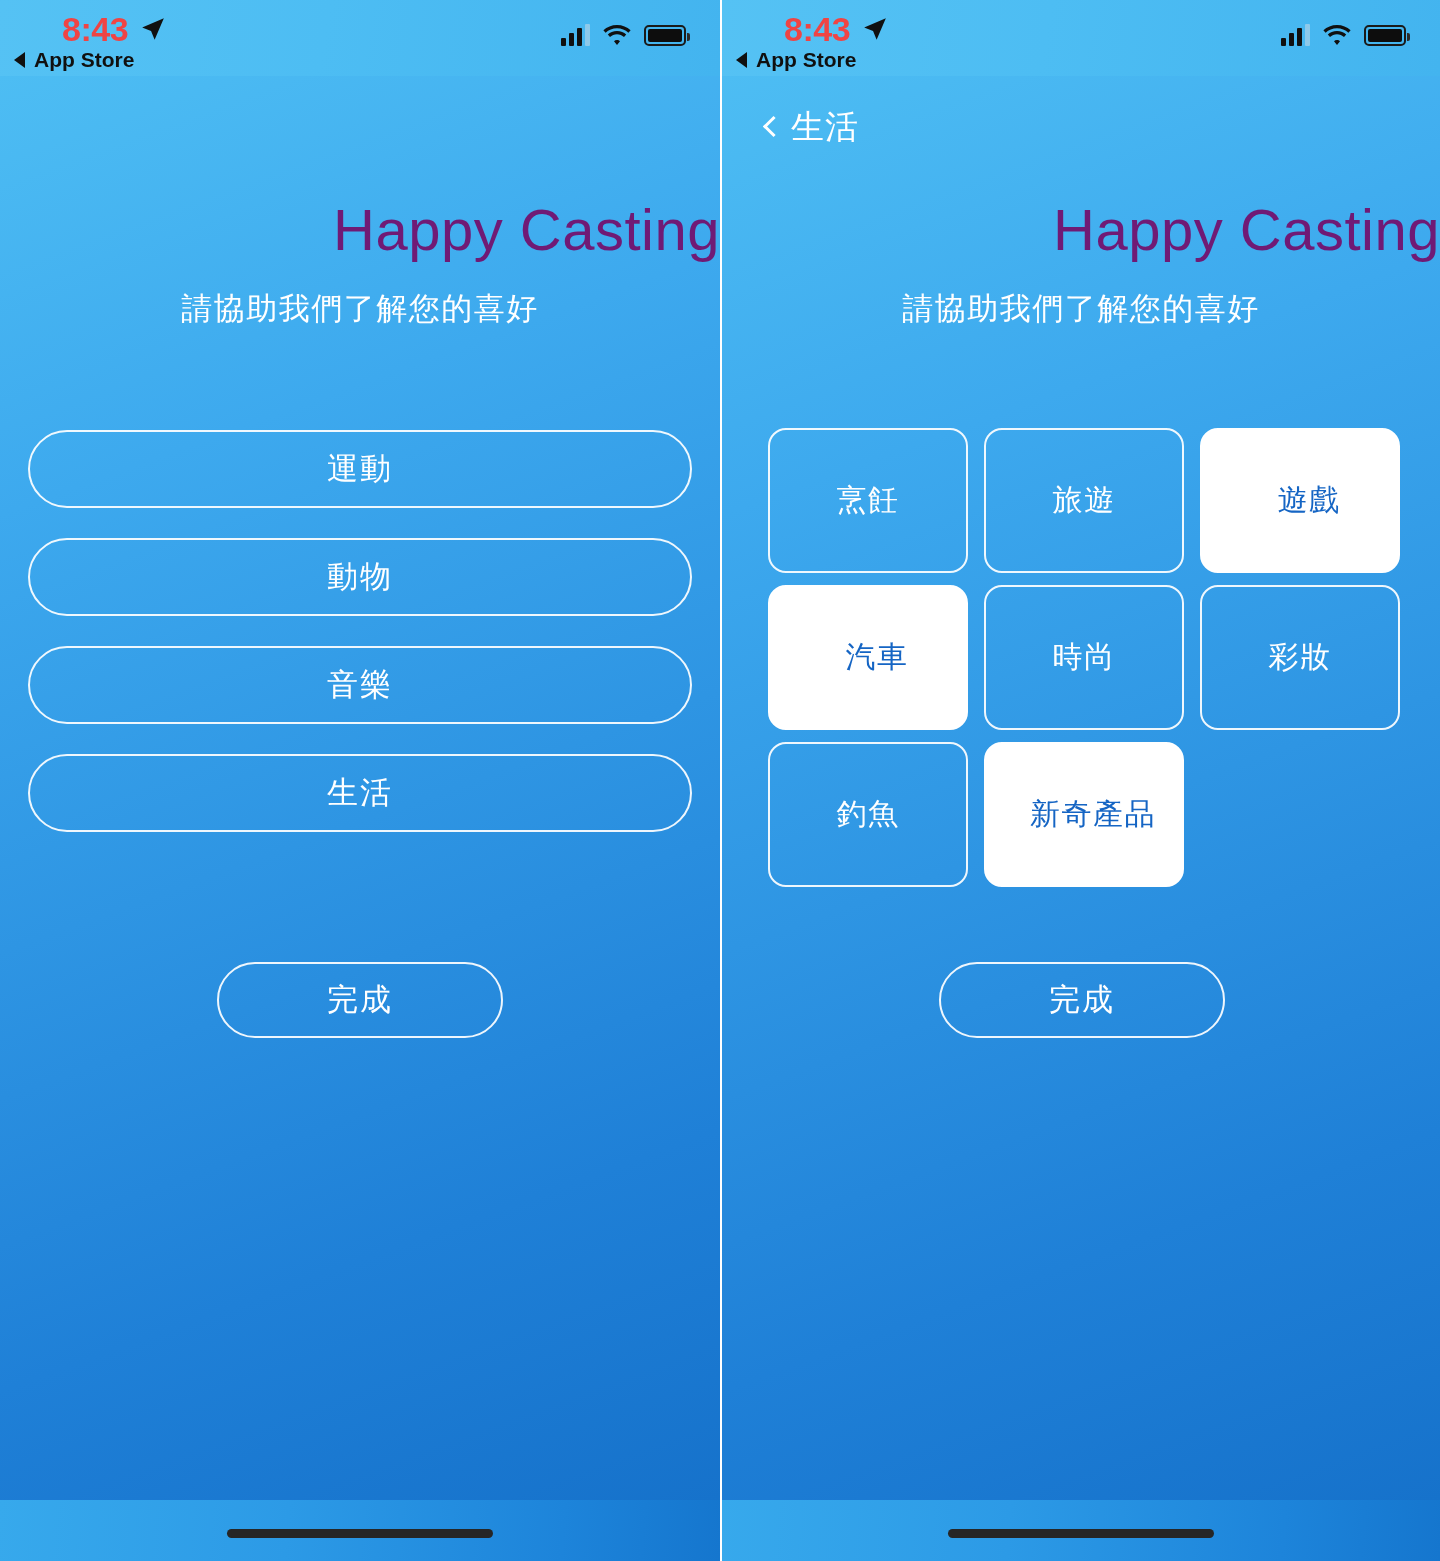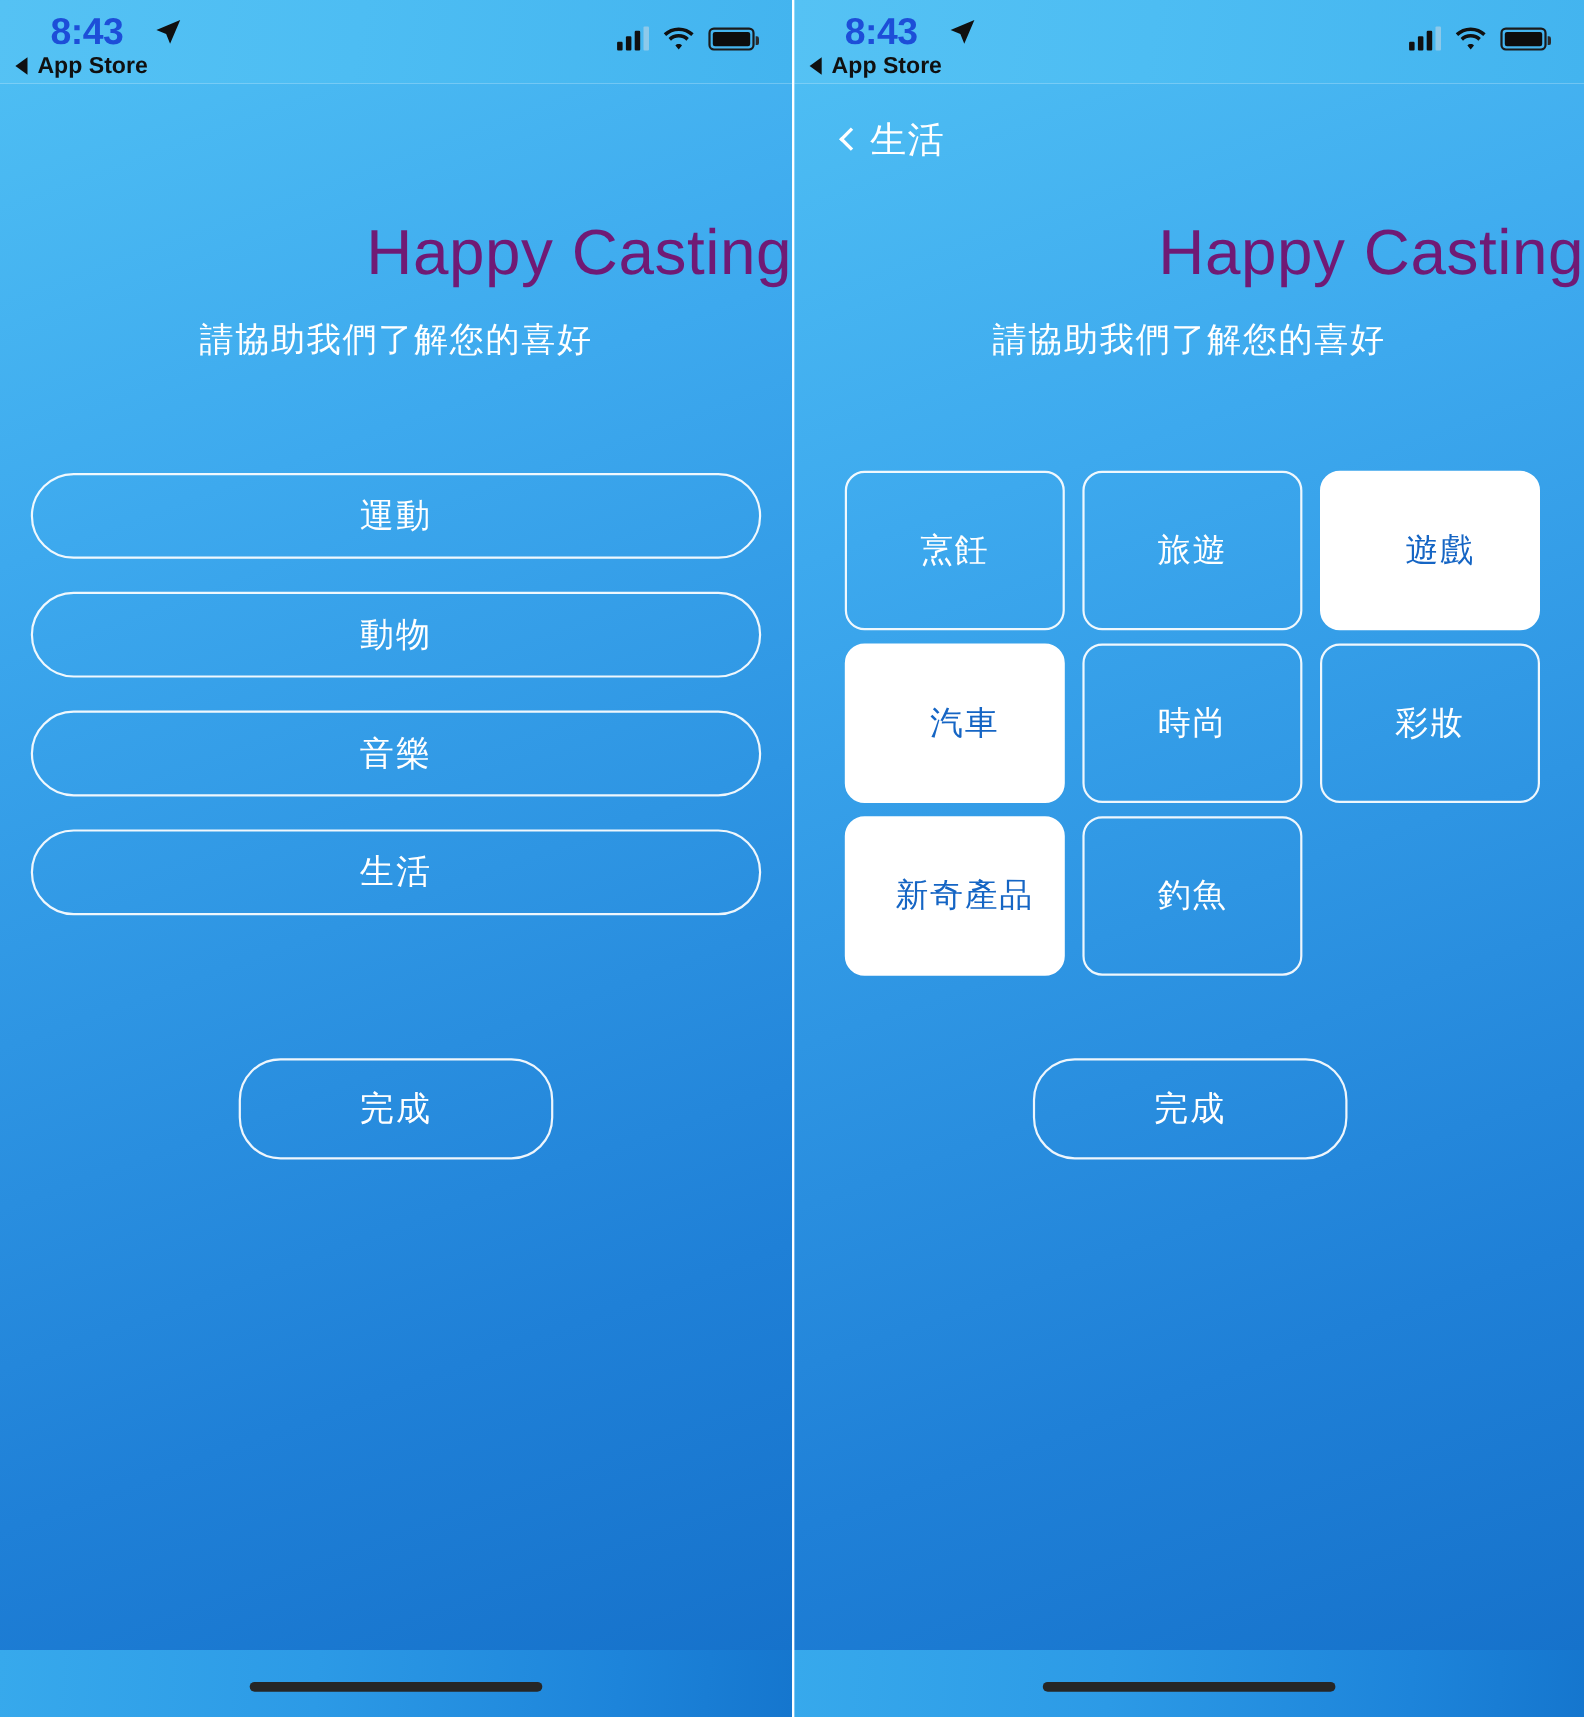--- a/index.html
+++ b/index.html
@@ -32,23 +32,23 @@
     background:linear-gradient(95deg,#37a9ec 0%,#2c9ae6 40%,#1d84da 78%,#1576ce 100%);
   }
 
   
   .statusbar{
     position:absolute; left:0; top:0; width:100%; height:76px;
     z-index:5;
     color:#111;
   }
   .sb-time{
-    position:absolute; left:46px; top:10px;
+    position:absolute; left:62px; top:10px;
     font-size:34px; font-weight:700; letter-spacing:-0.5px;
-    color:#1d4ed8;
+    color:#ef4444;
   }
   .sb-loc{
     position:absolute; left:140px; top:16px;
     width:26px; height:26px;
   }
   .sb-back{
     position:absolute; left:14px; top:48px;
     font-size:21px; font-weight:700; color:#101010;
     display:flex; align-items:center; gap:9px;
   }
@@ -164,21 +164,21 @@
   .tile.on{
     border:2px solid #ffffff;
     background:#ffffff;
     color:#1565c4;
     padding-left:18px;
   }
 
   
   .done-btn{
     position:absolute; left:217px; top:962px;
-    width:286px; height:92px;
+    width:286px; height:76px;
     border:2px solid rgba(255,255,255,0.92);
     border-radius:38px;
     display:flex; align-items:center; justify-content:center;
     color:#ffffff; font-size:31px; letter-spacing:2px;
     background:transparent; cursor:pointer;
     z-index:3;
     font-family:Liberation Mono, monospace;
   }
 
   
@@ -284,22 +284,22 @@
     <div class="app-title">Happy Casting</div>
     <div class="app-sub">請協助我們了解您的喜好</div>
 
     <div class="tile-grid">
       <button class="tile off">烹飪</button>
       <button class="tile off">旅遊</button>
       <button class="tile on">遊戲</button>
       <button class="tile on">汽車</button>
       <button class="tile off">時尚</button>
       <button class="tile off">彩妝</button>
+      <button class="tile off">釣魚</button>
       <button class="tile on">新奇產品</button>
-      <button class="tile off">釣魚</button>
     </div>
 
     <button class="done-btn">完成</button>
 
     <div class="home-ind"></div>
   </div>
 
 </div>
 
 </body></html>

